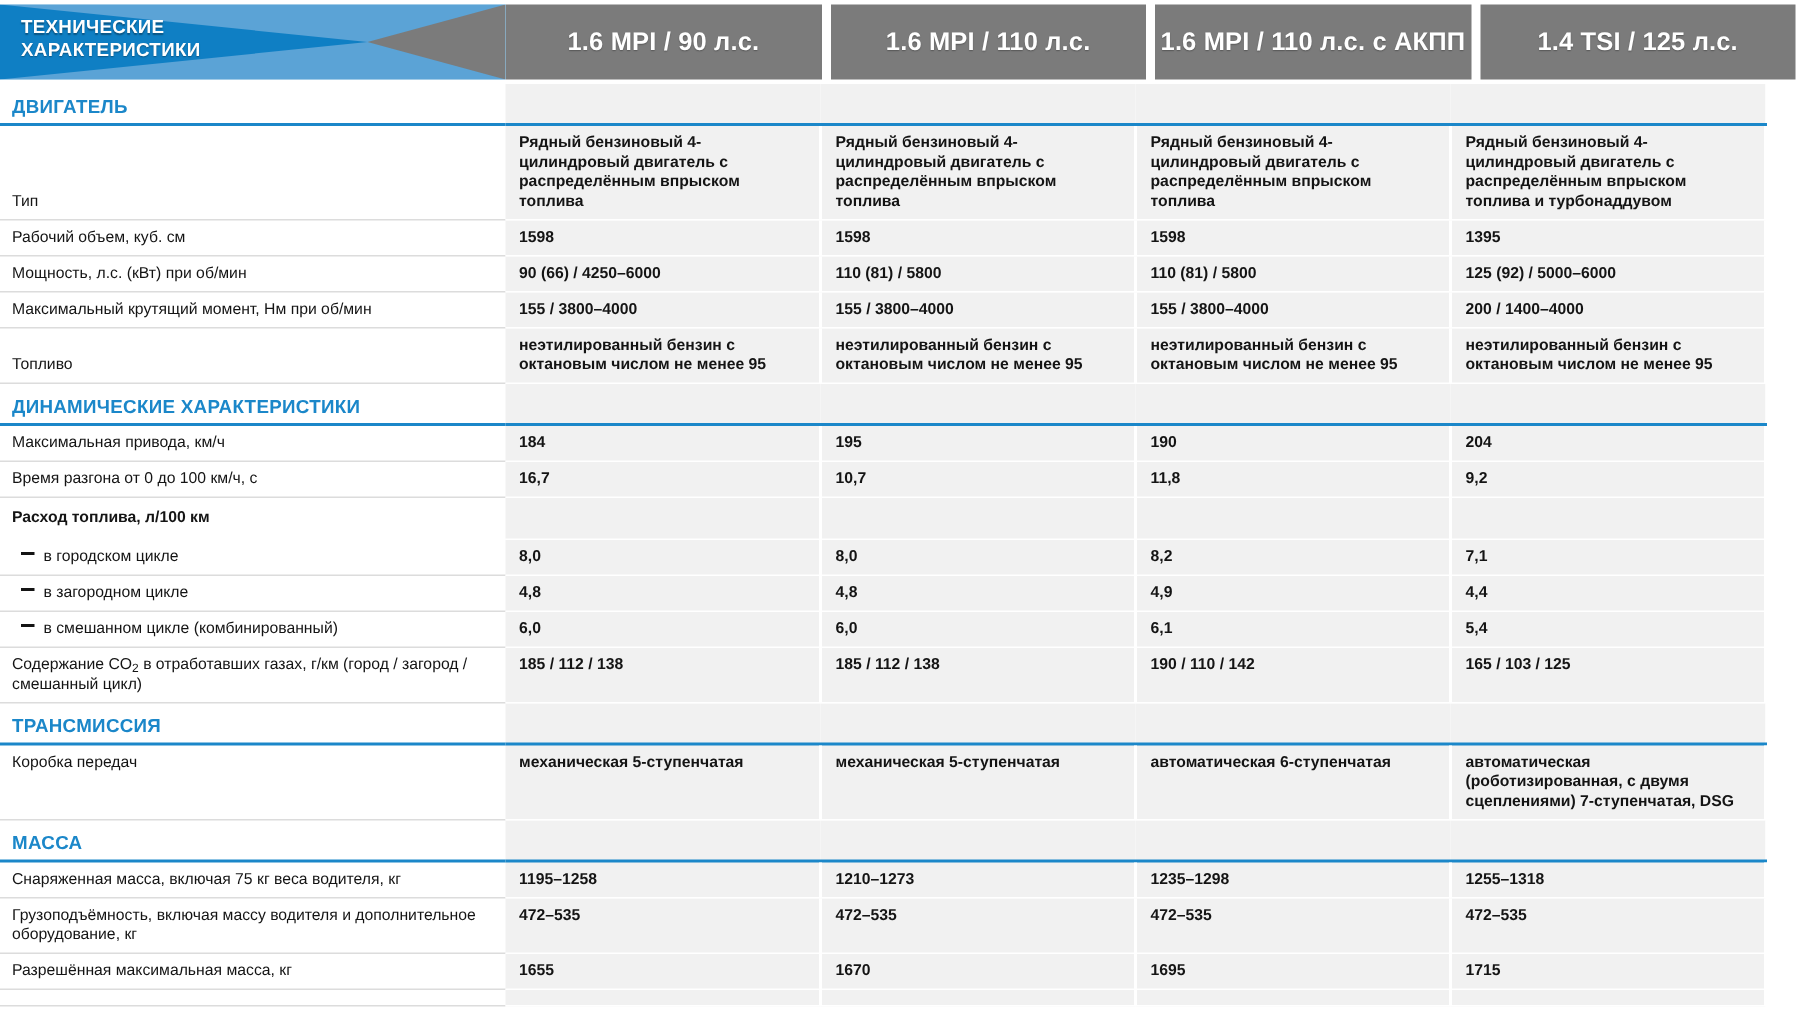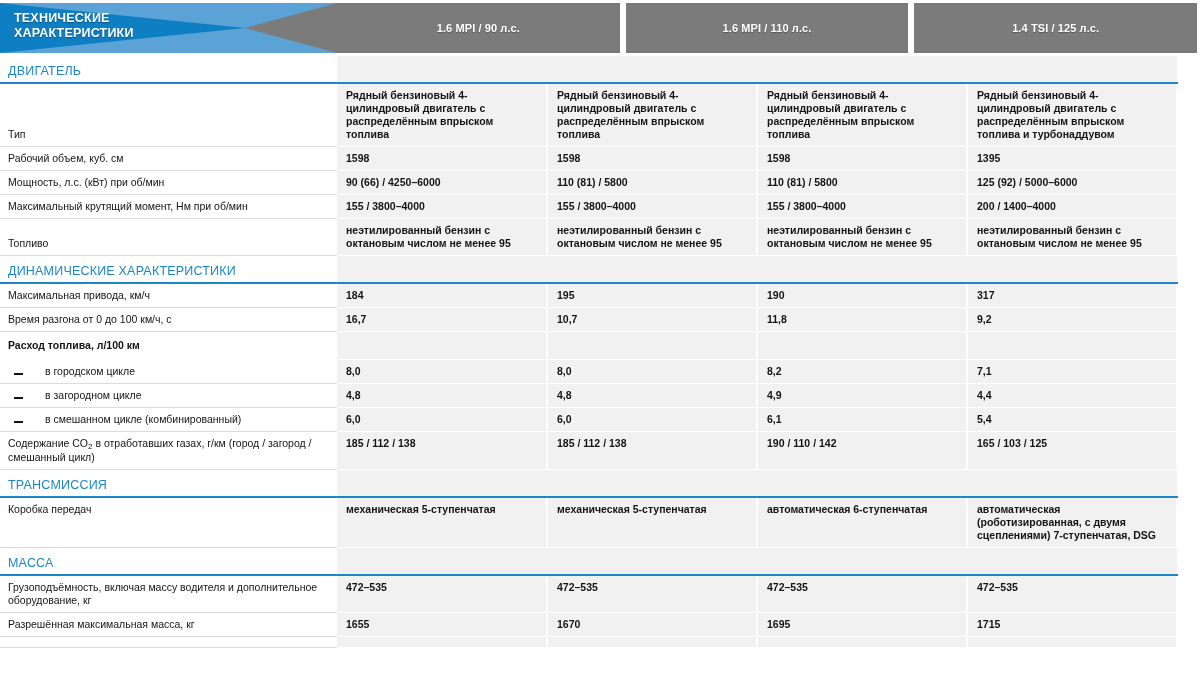--- a/index.html
+++ b/index.html
@@ -66,21 +66,21 @@
     padding-top: 3px;
     padding-bottom: 3px;
     padding-right: 3px;
   }
 
   .col-head {
     flex: 1 1 0;
     background: #7b7b7b;
     color: #ffffff;
     font-weight: bold;
-    font-size: 11px;
+    font-size: 17px;
     display: flex;
     align-items: center;
     justify-content: center;
     text-align: center;
     letter-spacing: 0.1px;
     text-shadow: 0 1px 1px rgba(0,0,0,.3);
   }
 
   
   .tbl {
@@ -111,21 +111,21 @@
   tr.section-row td.sec-data {
     background: #f1f1f1;
     border-bottom: 2px solid #1b87c9;
   }
   tr.section-row td.sec-pad {
     background: #ffffff;
     border-bottom: 2px solid #ffffff;
   }
   .sec-title {
     color: #1b87c9;
-    font-weight: normal;
+    font-weight: bold;
     font-size: 12.5px;
     letter-spacing: 0.2px;
     padding: 9px 0 4px 8px;
     white-space: nowrap;
   }
 
   
   tr.data-row td.lbl {
     background: #ffffff;
     color: #141414;
@@ -149,22 +149,22 @@
     border-bottom: 1px solid #ffffff;
   }
 
   
   td.lbl.align-bottom { vertical-align: bottom; }
   td.val.align-top    { vertical-align: top; }
 
   
   .dash-item {
     display: flex;
-    gap: 22px;
-    align-items: flex-end;
+    gap: 6px;
+    align-items: center;
     padding-left: 6px;
   }
   .dash-item .dash {
     display: inline-block;
     width: 9px;
     height: 2px;
     background: #141414;
     position: relative;
     top: -3px;
     flex: 0 0 9px;
@@ -212,20 +212,21 @@
       </svg>
       <div class="title-text">
         <div>ТЕХНИЧЕСКИЕ</div>
         <div>ХАРАКТЕРИСТИКИ</div>
       </div>
     </div>
 
     <div class="header-cols">
       <div class="col-head">1.6 MPI / 90 л.с.</div>
       <div class="col-head">1.6 MPI / 110 л.с.</div>
+      <div class="col-head">1.6 MPI / 110 л.с. с АКПП</div>
       <div class="col-head">1.4 TSI / 125 л.с.</div>
     </div>
   </div>
 
   <table class="tbl">
     <colgroup>
       <col class="c-label">
       <col class="c-data">
       <col class="c-data">
       <col class="c-data">
@@ -291,21 +292,21 @@
           <td class="sec-data"></td>
           <td class="sec-data"></td>
           <td class="sec-data"></td>
           <td class="sec-pad"></td>
         </tr>
         <tr class="data-row">
           <td class="lbl"><span>Максимальная привода, км/ч</span></td>
           <td class="val"><span>184</span></td>
           <td class="val"><span>195</span></td>
           <td class="val"><span>190</span></td>
-          <td class="val"><span>317</span></td>
+          <td class="val"><span>204</span></td>
           <td class="pad"></td>
         </tr>
         <tr class="data-row">
           <td class="lbl"><span>Время разгона от 0 до 100 км/ч, с</span></td>
           <td class="val"><span>16,7</span></td>
           <td class="val"><span>10,7</span></td>
           <td class="val"><span>11,8</span></td>
           <td class="val"><span>9,2</span></td>
           <td class="pad"></td>
         </tr>
@@ -386,20 +387,28 @@
           <td class="sec-label">
             <div class="sec-title">МАССА</div>
           </td>
           <td class="sec-data"></td>
           <td class="sec-data"></td>
           <td class="sec-data"></td>
           <td class="sec-data"></td>
           <td class="sec-pad"></td>
         </tr>
         <tr class="data-row">
+          <td class="lbl"><span>Снаряженная масса, включая 75 кг веса водителя, кг</span></td>
+          <td class="val"><span>1195–1258</span></td>
+          <td class="val"><span>1210–1273</span></td>
+          <td class="val"><span>1235–1298</span></td>
+          <td class="val"><span>1255–1318</span></td>
+          <td class="pad"></td>
+        </tr>
+        <tr class="data-row">
           <td class="lbl"><span>Грузоподъёмность, включая массу водителя и дополнительное оборудование, кг</span></td>
           <td class="val"><span>472–535</span></td>
           <td class="val"><span>472–535</span></td>
           <td class="val"><span>472–535</span></td>
           <td class="val"><span>472–535</span></td>
           <td class="pad"></td>
         </tr>
         <tr class="data-row">
           <td class="lbl"><span>Разрешённая максимальная масса, кг</span></td>
           <td class="val"><span>1655</span></td>

